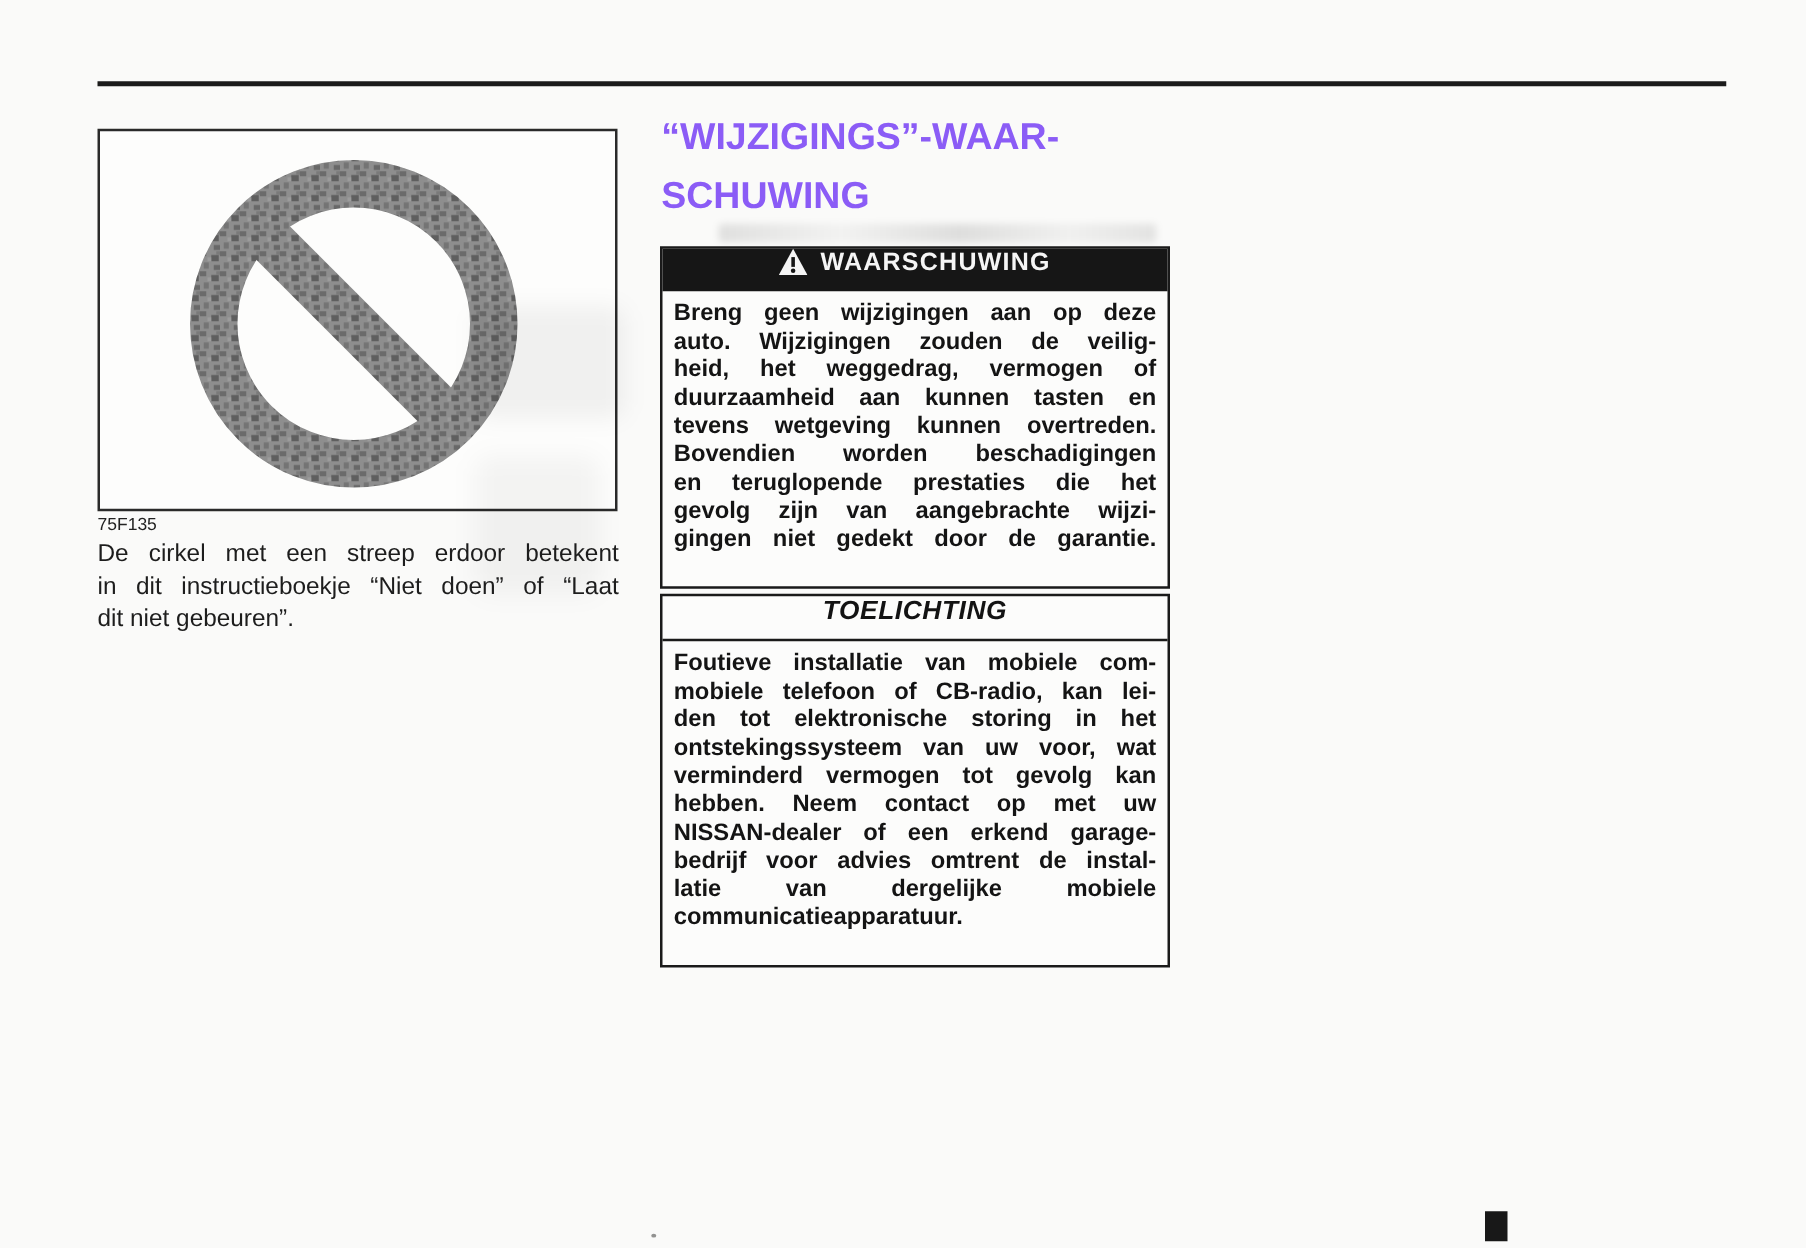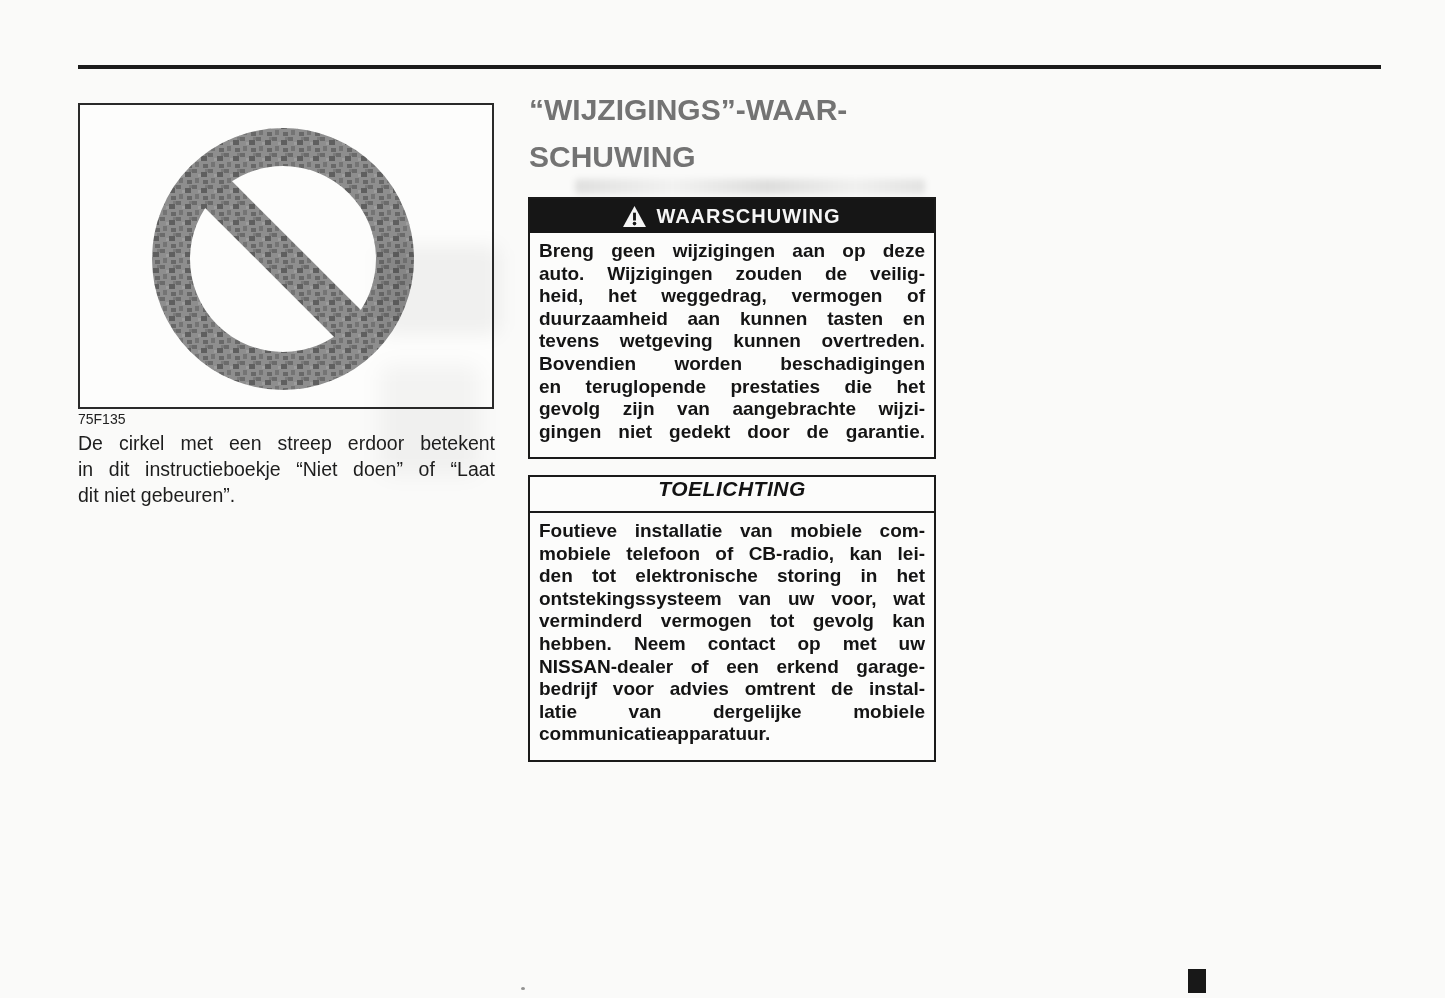--- a/index.html
+++ b/index.html
@@ -37,47 +37,46 @@
     line-height: 25.8px;
     color: #1d1d1d;
   }
 
   
   .page-heading {
     left: 529px; top: 86px; width: 420px;
     font-size: 30px;
     font-weight: 700;
     line-height: 47px;
-    color: #737373;
+    color: #8b5cf6;
   }
 
   
   .warning-box {
     left: 528px; top: 197px; width: 408px;
     border: 2px solid #1a1a1a;
     background: #fcfcfb;
     box-sizing: border-box;
   }
   .warning-header {
     background: #161616;
     height: 34px;
     display: flex;
-    align-items: center;
     justify-content: center;
     gap: 10px;
   }
   .warning-header-label {
     color: #f5f5f5;
     font-size: 20px;
     font-weight: 700;
     letter-spacing: 1px;
   }
   .warn-tri { width: 23px; height: 21px; display: block; }
   .warning-body, .note-body {
-    padding: 7px 9px 14px 9px;
+    padding: 7px 9px 26px 9px;
     font-size: 19px;
     font-weight: 700;
     line-height: 22.6px;
     color: #141414;
   }
 
   
   .note-box {
     left: 528px; top: 475px; width: 408px;
     border: 2px solid #1a1a1a;

